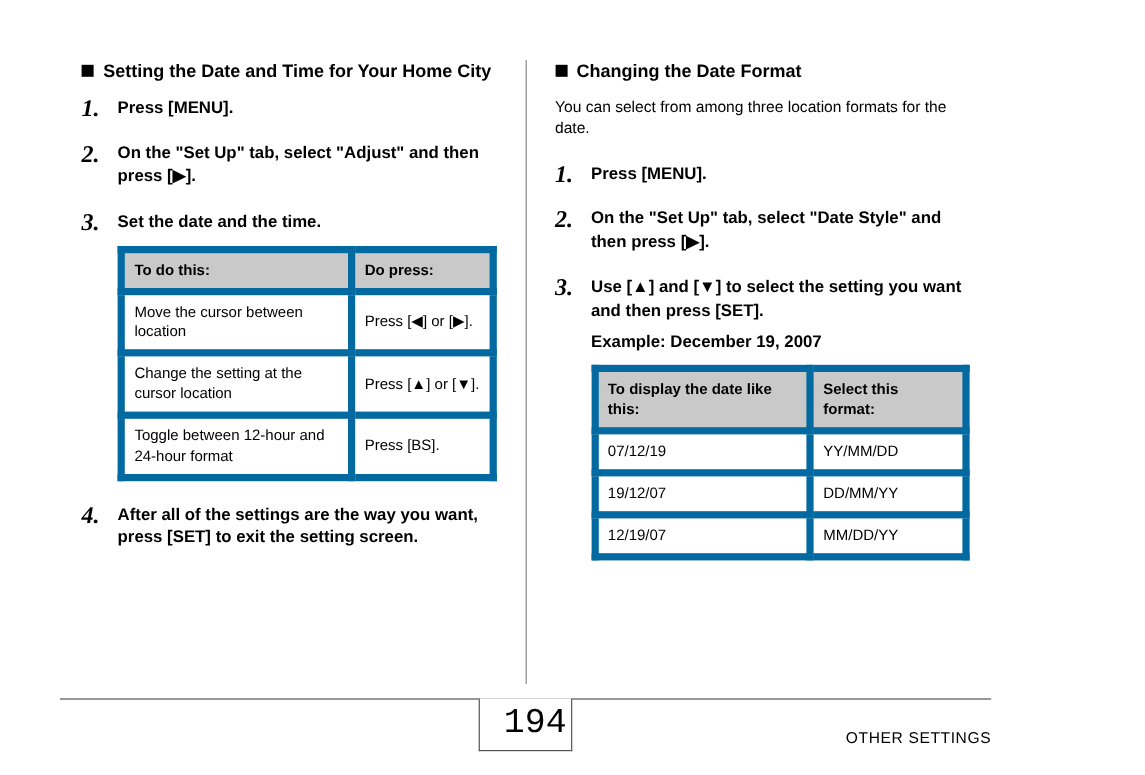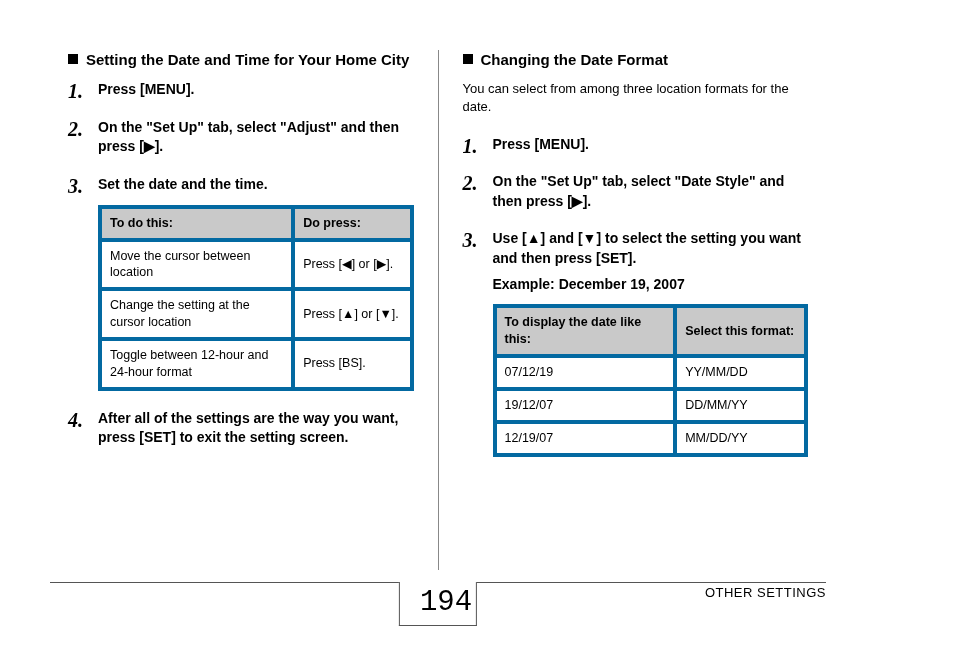--- a/index.html
+++ b/index.html
@@ -77,21 +77,21 @@
     margin-top: 6px;
   }
   table.grid {
     border-collapse: collapse;
     width: 100%;
     margin-top: 10px;
     font-size: 12.5px;
     font-weight: normal;
   }
   table.grid th, table.grid td {
-    border: 4px solid #0369a1;
+    border: 6px solid #0369a1;
     padding: 6px 8px;
     text-align: left;
     vertical-align: middle;
     line-height: 1.35;
   }
   table.grid th {
     background: #c9c9c9;
     font-weight: bold;
   }
   .tri {
@@ -116,21 +116,21 @@
     border: 1px solid #555;
     border-top: none;
     padding: 4px 4px 6px 20px;
     font-family: Liberation Mono, monospace;
     font-size: 29px;
     background: #fff;
   }
   .footer-label {
     position: absolute;
     right: 0;
-    top: 2px;
+    top: 24px;
     font-size: 13px;
     letter-spacing: 0.5px;
   }
 </style>
 </head>
 <body>
 
 <div class="page">
   <div class="columns">
 

